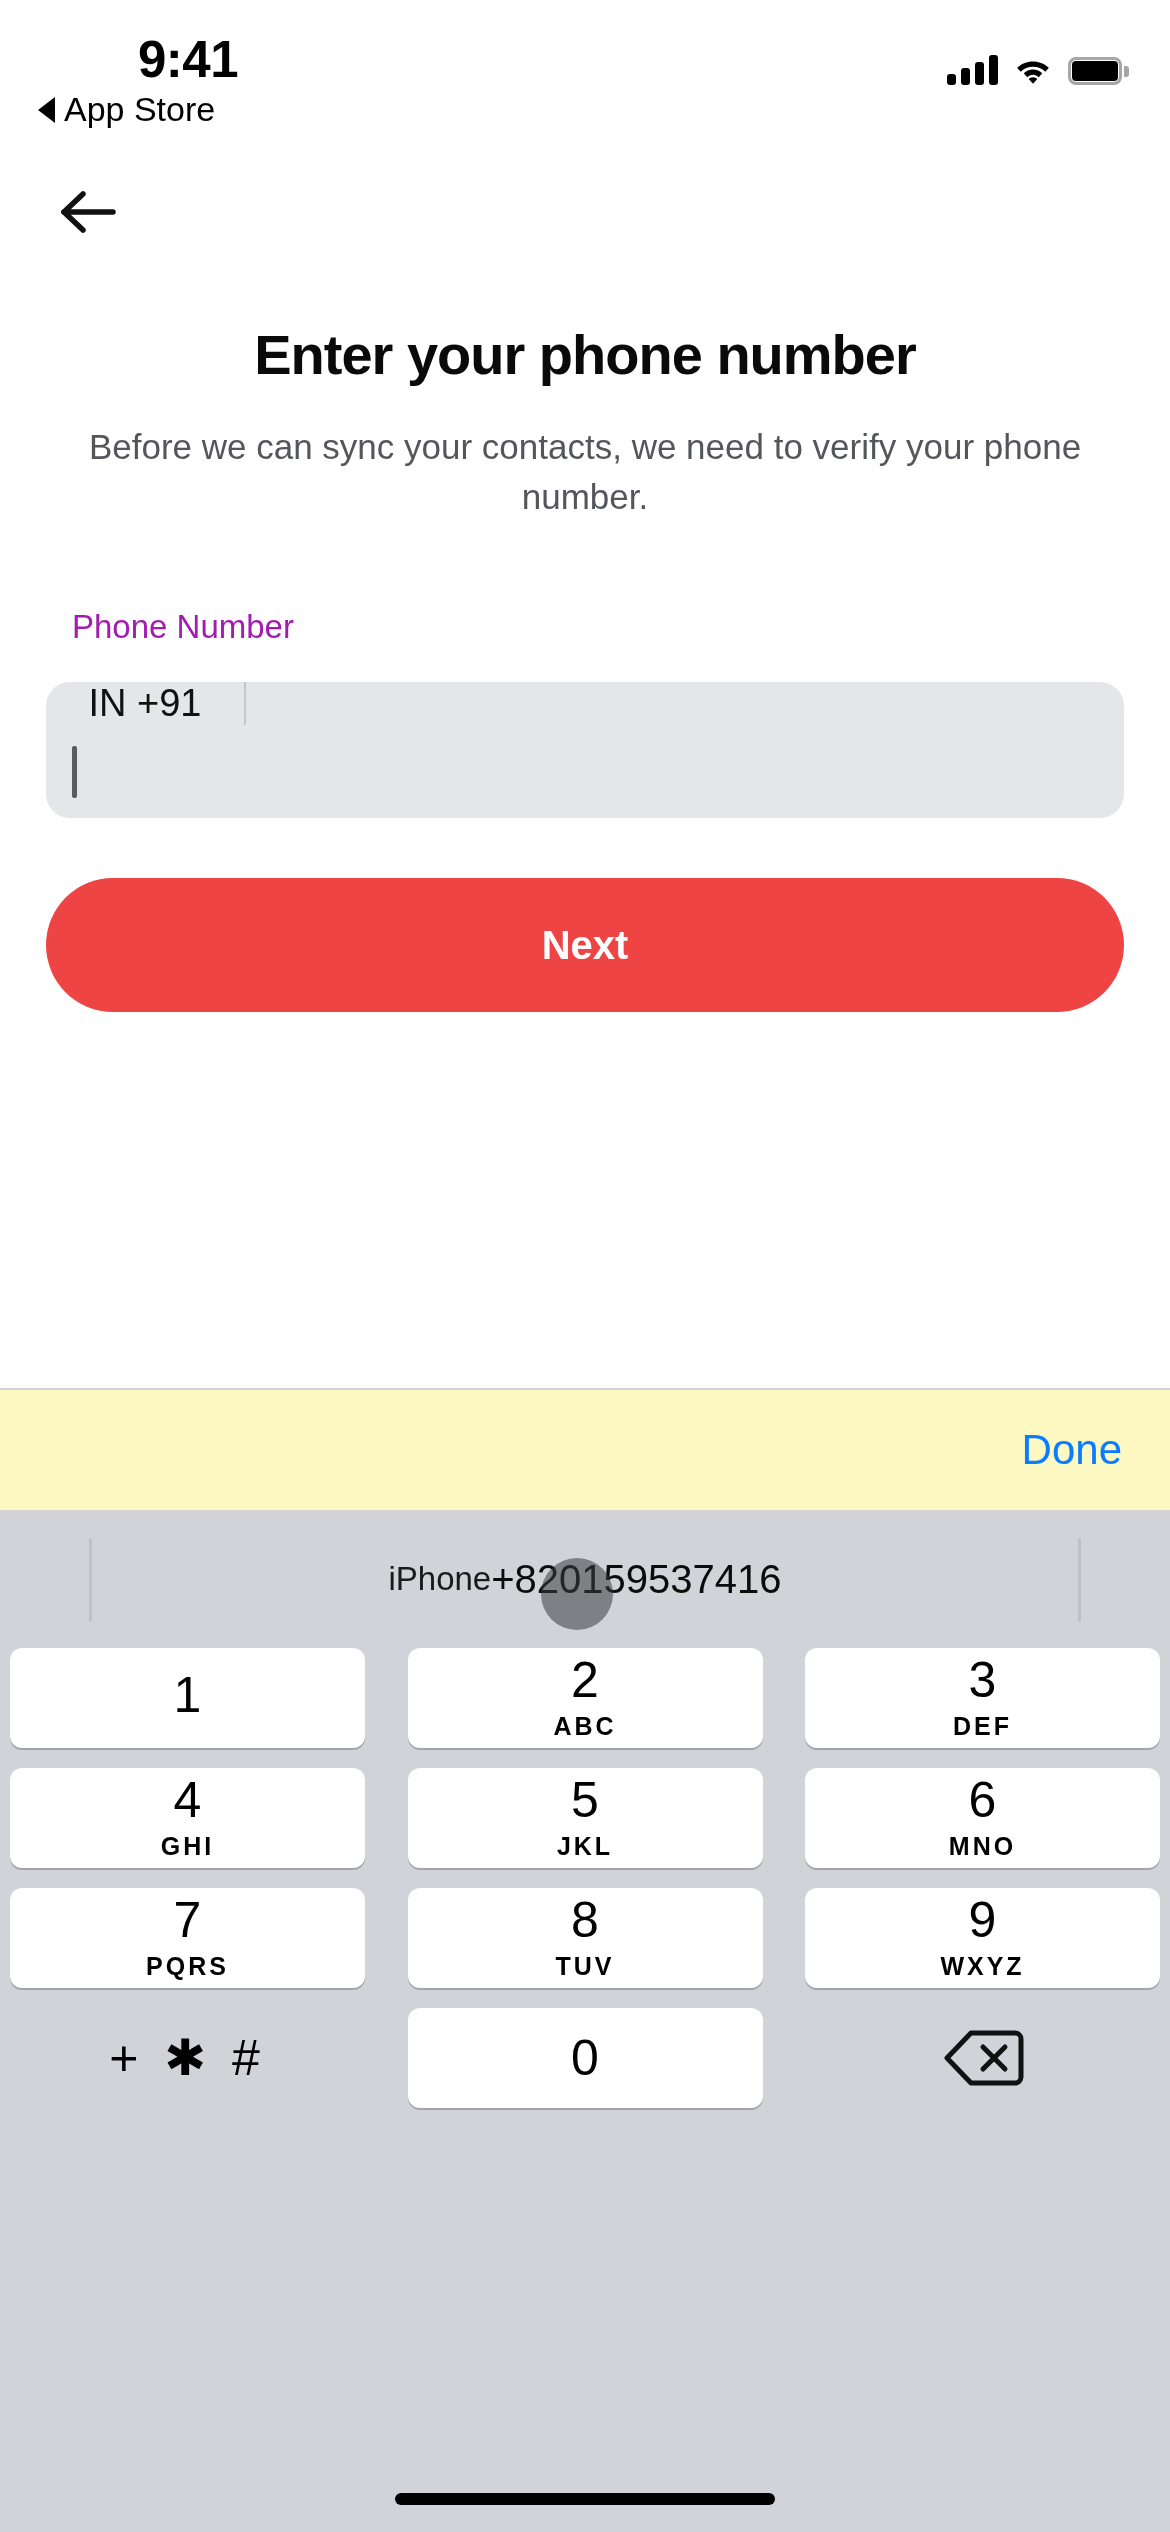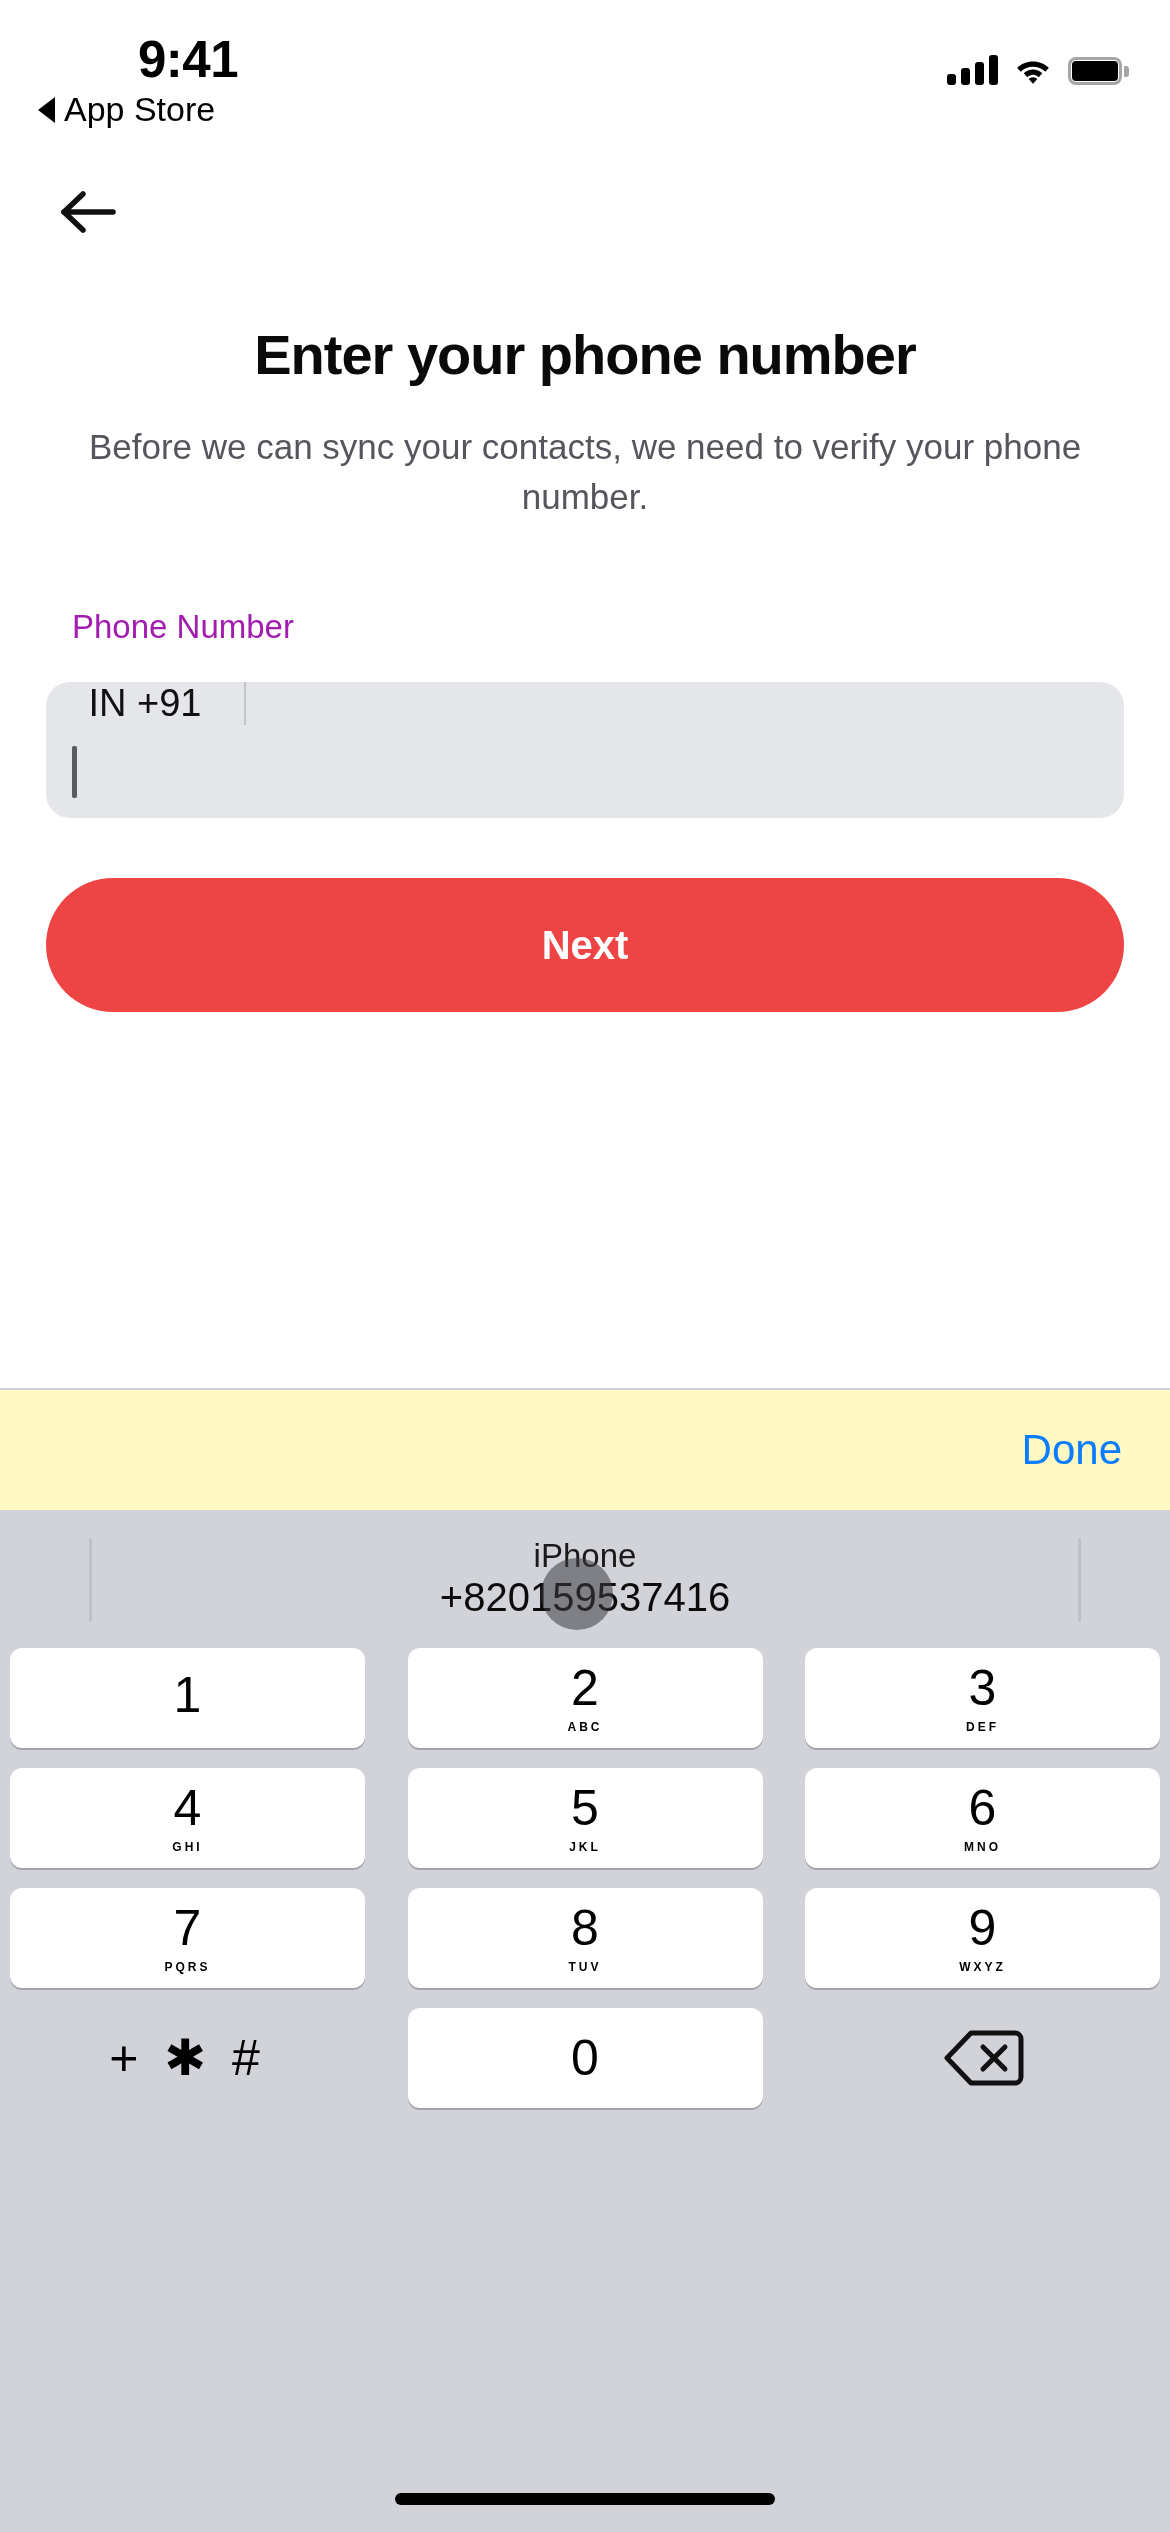--- a/index.html
+++ b/index.html
@@ -197,21 +197,21 @@
   .keyboard {
     position: absolute;
     left: 0; top: 1510px;
     width: 1170px; height: 1022px;
     background: #d1d3d9;
   }
   .suggest {
     position: relative;
     height: 138px;
     display: flex;
-    flex-direction: column;
+    flex-direction: row;
     align-items: center;
     justify-content: center;
   }
   .suggest .sep {
     position: absolute;
     top: 28px;
     width: 3px; height: 84px;
     background: #bfc1c7;
     border-radius: 2px;
   }
@@ -259,21 +259,21 @@
     border: none;
     font-family: "Liberation Sans", sans-serif;
   }
   .key .num {
     font-size: 50px;
     font-weight: 400;
     color: #000;
     line-height: 1;
   }
   .key .ltr {
-    font-size: 12px;
+    font-size: 25px;
     font-weight: 600;
     letter-spacing: 3px;
     color: #000;
     margin-top: 7px;
   }
   .key.blank {
     background: transparent;
     box-shadow: none;
   }
   .key.blank .sym {

